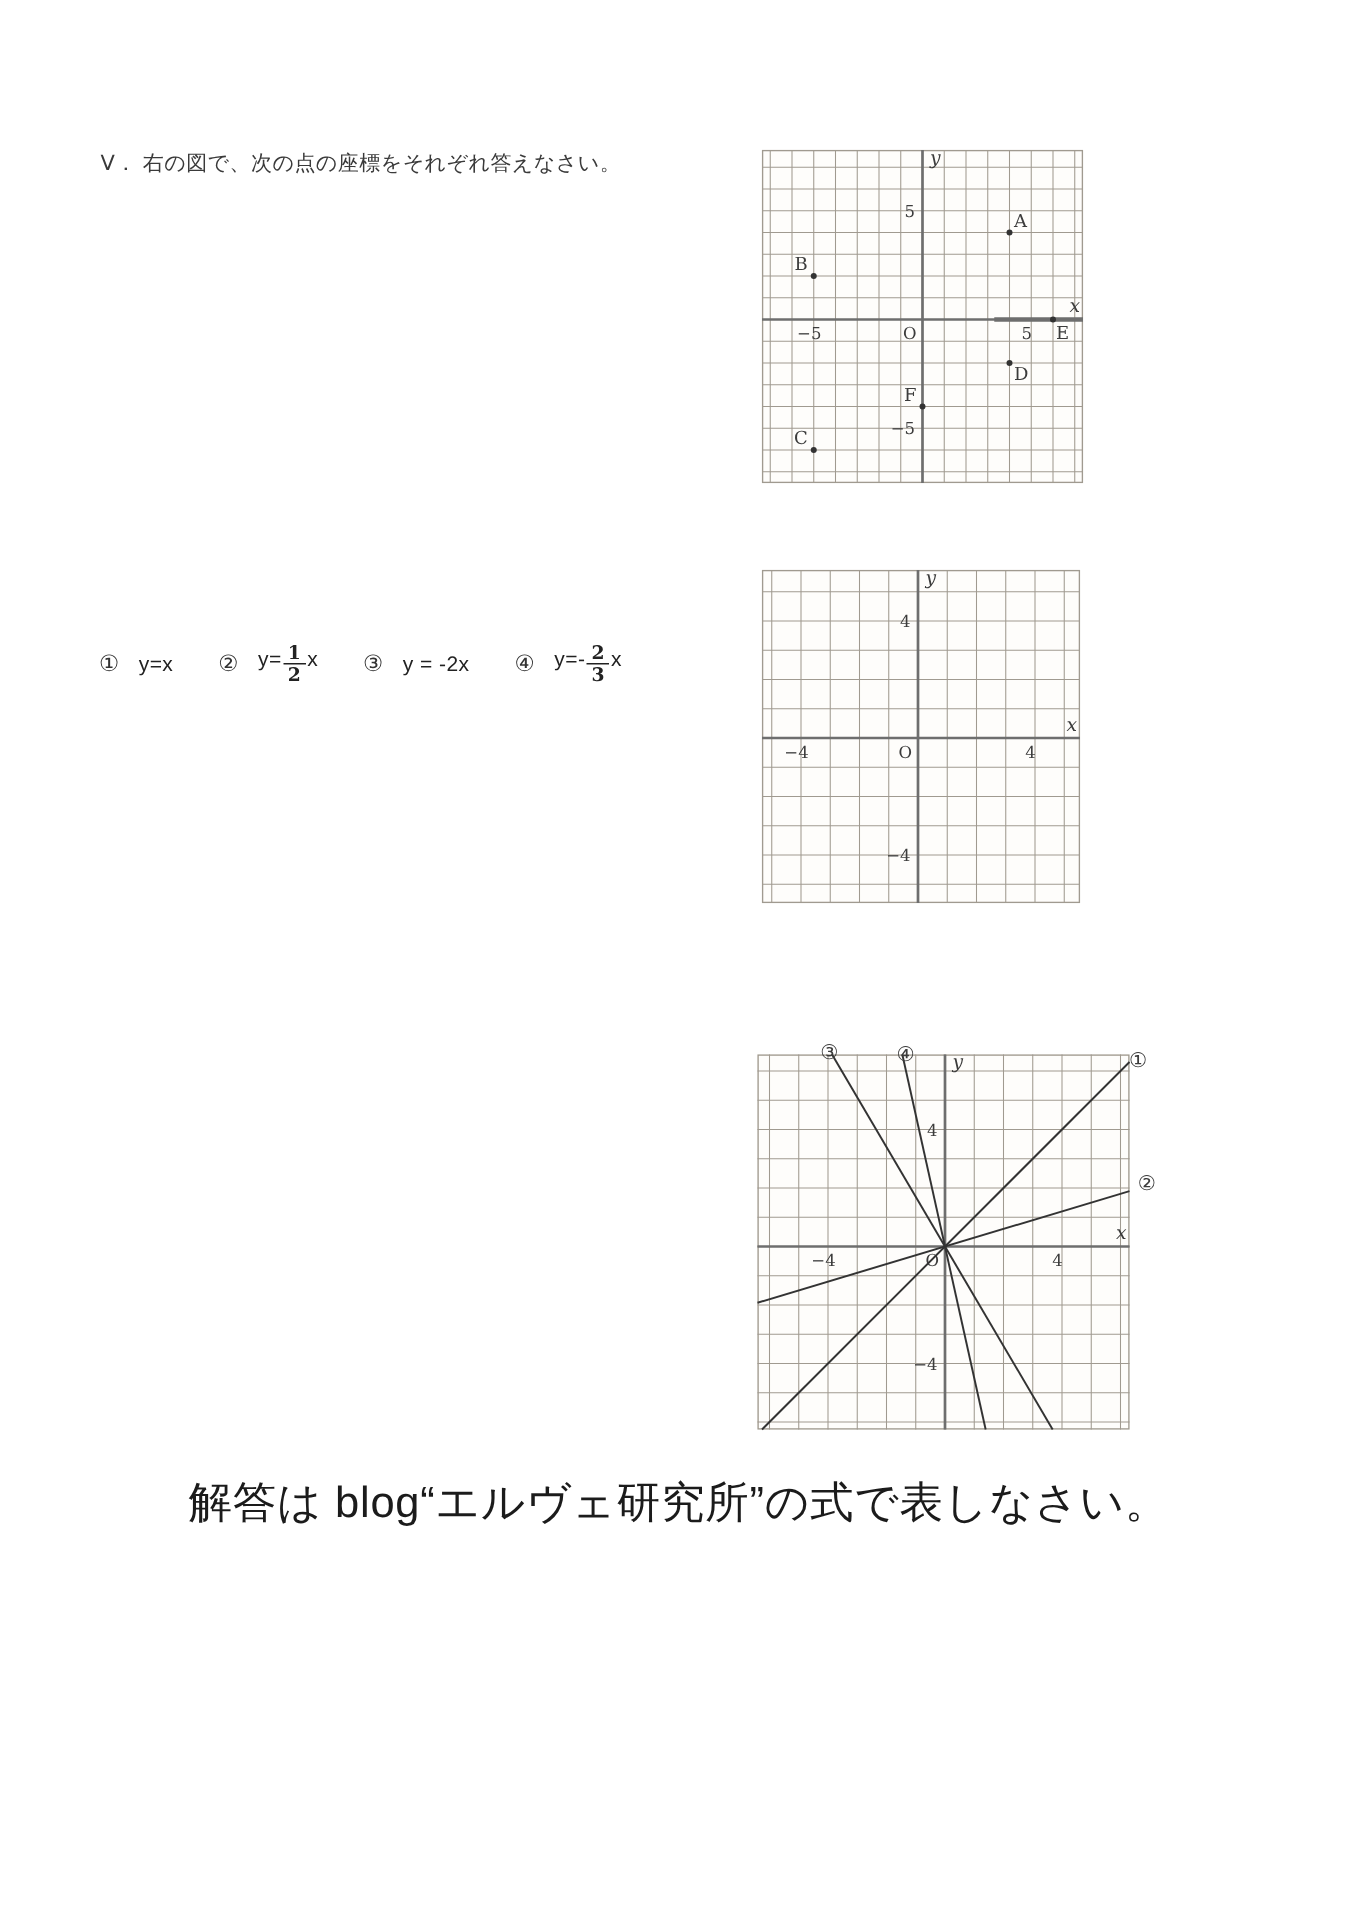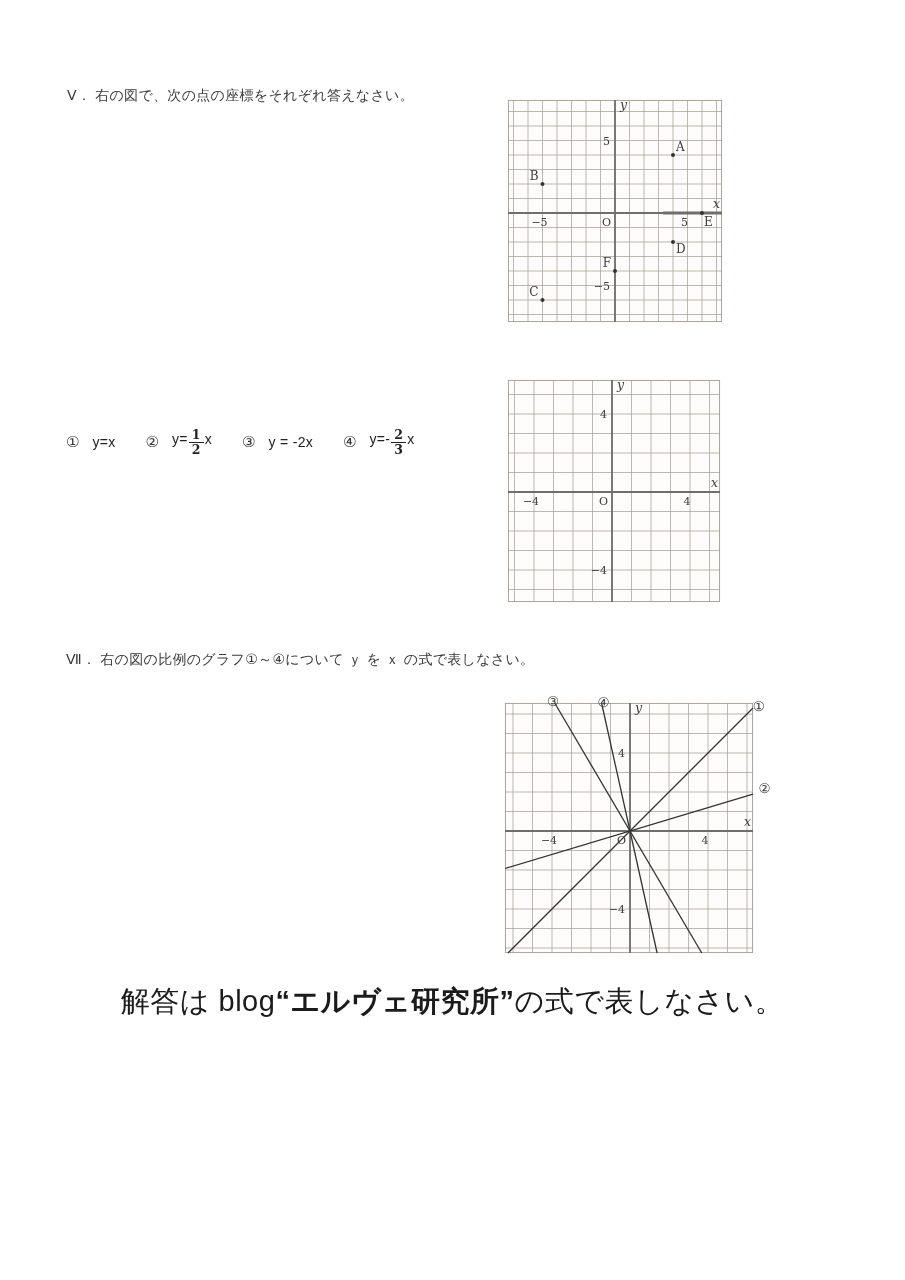--- a/index.html
+++ b/index.html
@@ -41,28 +41,28 @@
     font-family:"DejaVu Serif","Liberation Serif",serif;
     font-weight:bold;font-size:12.5px;line-height:1.05;margin:0 1px;color:#222;
   }
   .frac .fn{display:block;padding:0 3px;border-bottom:1.3px solid #222;}
   .frac .fd{display:block;}
   .footer{
     position:absolute;top:982px;left:0;width:100%;
     text-align:center;font-size:29px;color:#1b1b1b;
     letter-spacing:0.5px;
   }
-  .footer .emph{font-weight:bold;}
+  .footer .emph{font-weight:normal;}
 </style>
 </head>
 <body>
 
 <div class="page">
 
-  <div class="statement" style="left:67px;top:87px;">
+  <div class="statement" style="left:67px;top:100px;">
     <span class="q-label">Ⅴ．</span><span>右の図で、次の点の座標をそれぞれ答えなさい。</span>
   </div>
   <div class="chart-box" style="left:508px;top:100px;">
     <svg class="chart" width="214" height="222" viewBox="0 0 214 222">
         <line x1="5.5" y1="0" x2="5.5" y2="222" stroke="#a09a90" stroke-width="0.7"></line>
         <line x1="20" y1="0" x2="20" y2="222" stroke="#a09a90" stroke-width="0.7"></line>
         <line x1="34.5" y1="0" x2="34.5" y2="222" stroke="#a09a90" stroke-width="0.7"></line>
         <line x1="49" y1="0" x2="49" y2="222" stroke="#a09a90" stroke-width="0.7"></line>
         <line x1="63.5" y1="0" x2="63.5" y2="222" stroke="#a09a90" stroke-width="0.7"></line>
         <line x1="78" y1="0" x2="78" y2="222" stroke="#a09a90" stroke-width="0.7"></line>
@@ -166,23 +166,20 @@
         <text x="179" y="125" text-anchor="middle">4</text>
         <text x="23" y="125" text-anchor="middle">−4</text>
         <text x="99" y="38" text-anchor="end">4</text>
         <text x="99" y="194" text-anchor="end">−4</text>
         <text x="100" y="125" text-anchor="end">O</text>
         <text x="109" y="9" text-anchor="start" class="axis-letter">y</text>
         <text x="210" y="107" text-anchor="end" class="axis-letter">x</text>
       </svg>
   </div>
 
-  <div class="statement" style="left:66px;top:651px;">
-    <span class="q-label">Ⅶ．</span><span>右の図の比例のグラフ①～④について ｙ を ｘ の式で表しなさい。</span>
-  </div>
   <div class="chart-box" style="left:505px;top:703px;">
     <svg class="chart" width="248" height="250" viewBox="0 0 248 250">
         <line x1="8" y1="0" x2="8" y2="250" stroke="#a09a90" stroke-width="0.7"></line>
         <line x1="27.5" y1="0" x2="27.5" y2="250" stroke="#a09a90" stroke-width="0.7"></line>
         <line x1="47" y1="0" x2="47" y2="250" stroke="#a09a90" stroke-width="0.7"></line>
         <line x1="66.5" y1="0" x2="66.5" y2="250" stroke="#a09a90" stroke-width="0.7"></line>
         <line x1="86" y1="0" x2="86" y2="250" stroke="#a09a90" stroke-width="0.7"></line>
         <line x1="105.5" y1="0" x2="105.5" y2="250" stroke="#a09a90" stroke-width="0.7"></line>
         <line x1="125" y1="0" x2="125" y2="250" stroke="#a09a90" stroke-width="0.7"></line>
         <line x1="144.5" y1="0" x2="144.5" y2="250" stroke="#a09a90" stroke-width="0.7"></line>

